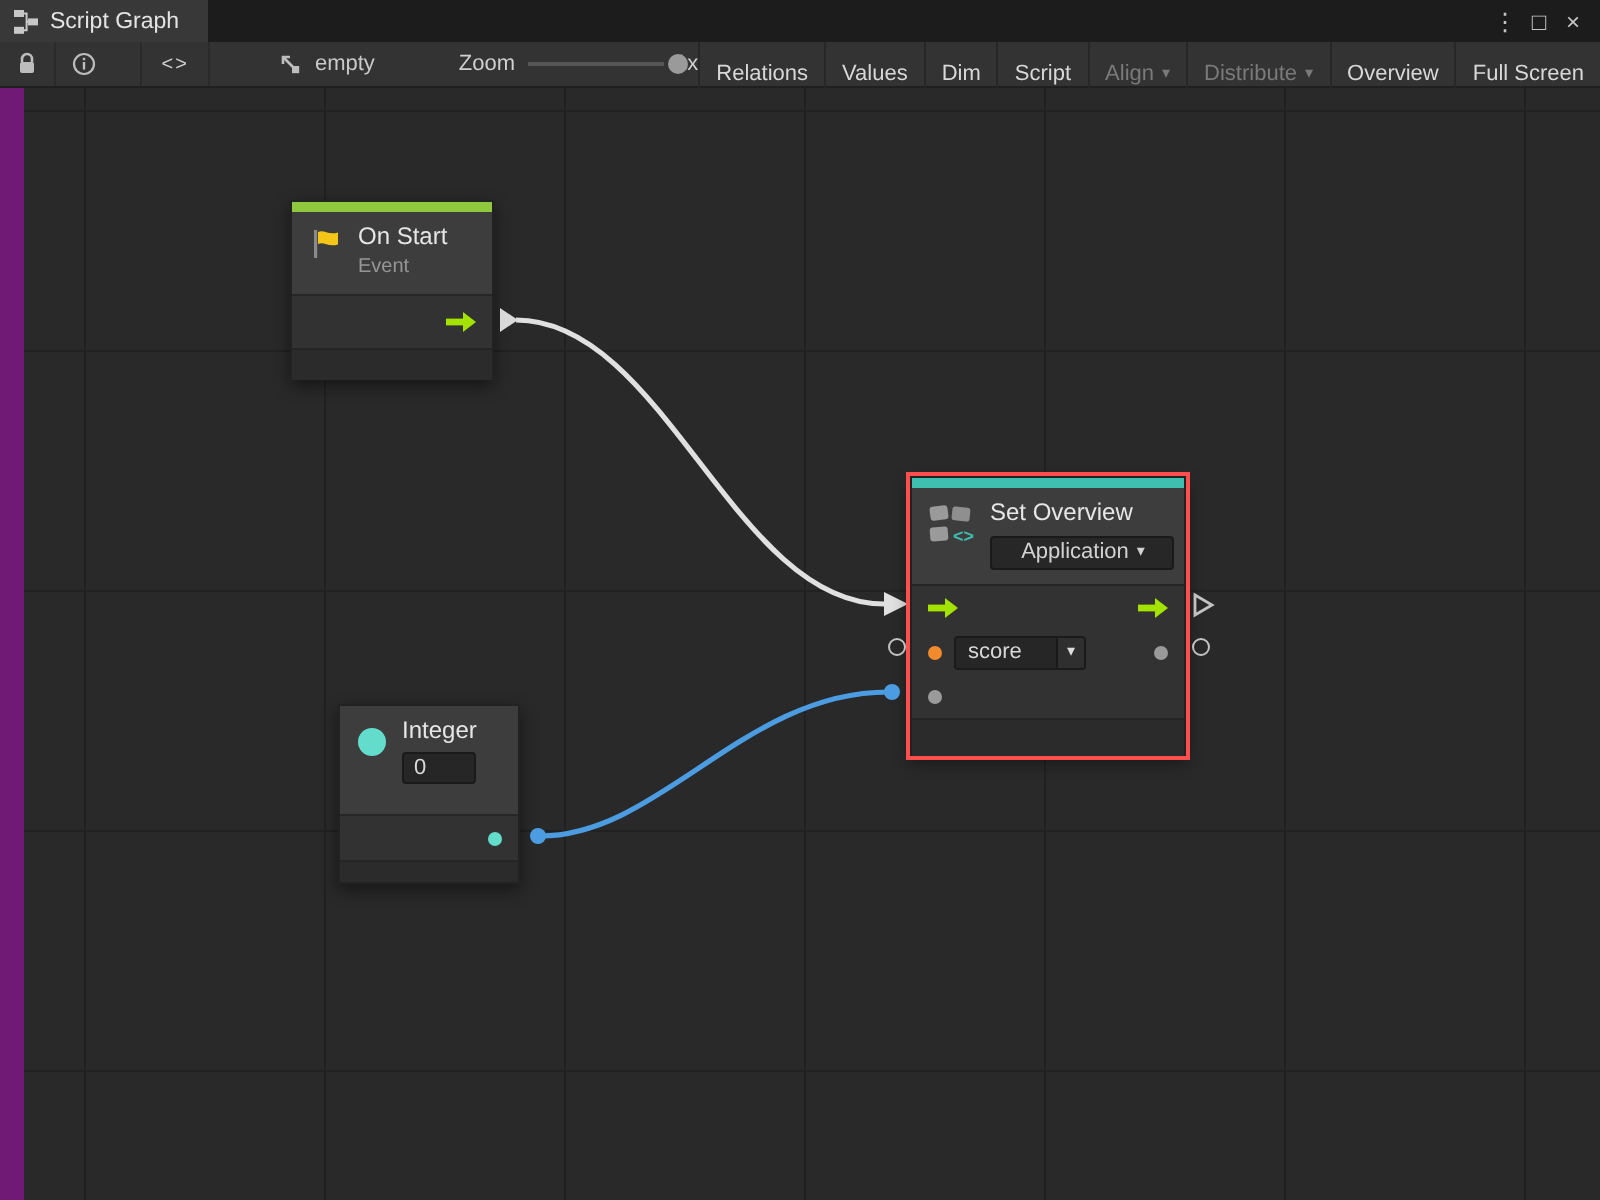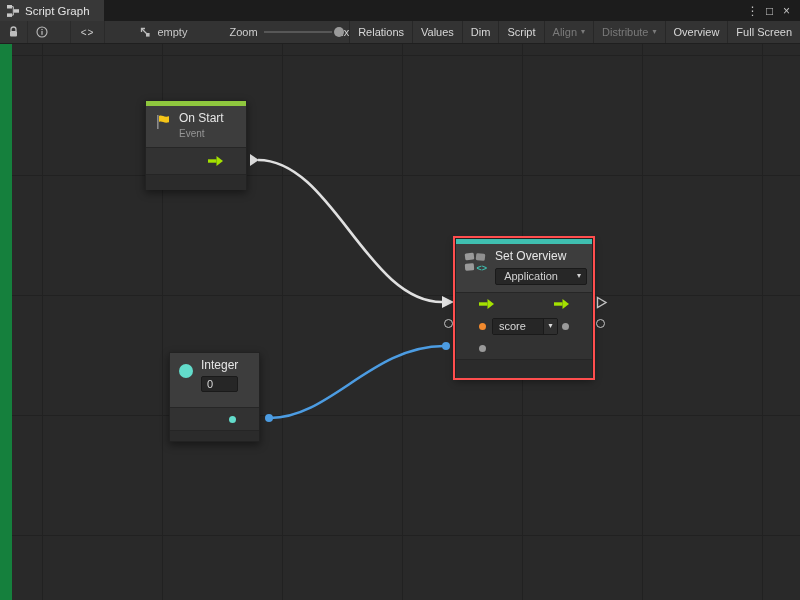--- a/index.html
+++ b/index.html
@@ -1,66 +1,66 @@
 <!DOCTYPE html>
 <html><head>
 <meta charset="utf-8">
 <style>
   *{box-sizing:border-box;margin:0;padding:0}
   html,body{width:800px;height:600px}
   body{font-family:"Liberation Sans",sans-serif;background:#292929;overflow:hidden;color:#ddd}
-  .app{position:relative;width:800px;height:600px;background:#15803d}
+  .app{position:relative;width:800px;height:600px;background:#701a75}
 
   
   .titlebar{position:absolute;top:0;left:0;right:0;height:21px;background:#1c1c1c;display:flex;align-items:stretch}
   .tab{display:flex;align-items:center;gap:6px;background:#383838;padding:0 14px 0 7px;font-size:11.5px;color:#e4e4e4;cursor:default}
   .win-controls{margin-left:auto;display:flex;align-items:center;padding-right:5px}
   .win-btn{width:17px;text-align:center;font-size:12px;color:#c4c4c4;cursor:default}
 
   
   .toolbar{position:absolute;top:21px;left:0;right:0;height:23px;background:#333;border-bottom:1px solid #1f1f1f;display:flex;align-items:center;font-size:11px;color:#d8d8d8}
   .tb-icon{display:flex;align-items:center;justify-content:center;height:100%;padding:0 8px}
   .tb-sep{width:1px;height:100%;background:#2a2a2a}
   .code-box{font-size:10px;letter-spacing:1px;color:#cfcfcf;padding:0 10px;height:100%;display:flex;align-items:center;border-left:1px solid #2a2a2a;border-right:1px solid #2a2a2a;margin-left:14px}
   .fit-group{display:flex;gap:6px;margin-left:34px;color:#c9c9c9}
   .zoom-label{margin-left:42px;color:#cfcfcf}
   .slider{position:relative;width:88px;height:14px;margin:0 6px}
   .slider .track{position:absolute;top:6px;left:0;right:0;height:2px;background:#575757}
   .slider .handle{position:absolute;top:2px;left:70px;width:10px;height:10px;border-radius:50%;background:#9a9a9a}
   .zoom-val{color:#cfcfcf}
   .tb-right{margin-left:auto;display:flex;height:100%}
-  .tb-btn{display:flex;align-items:center;gap:4px;padding:6px 8px;border-left:1px solid #272727;height:100%;white-space:nowrap;cursor:default}
+  .tb-btn{display:flex;align-items:center;gap:4px;padding:16px 8px;border-left:1px solid #272727;height:100%;white-space:nowrap;cursor:default}
   .tb-btn.disabled{color:#7a7a7a}
   .caret{font-size:8px;line-height:1}
 
   
   .canvas{position:absolute;top:44px;left:12px;width:800px;height:556px;background-color:#292929;
     background-image:linear-gradient(to right,#212121 1px,transparent 1px),linear-gradient(to bottom,#212121 1px,transparent 1px);
     background-size:120px 120px;background-position:30px 11px}
   .wires{position:absolute;top:0;left:0;width:800px;height:556px}
 
   
   .node{position:absolute;background:#323232;border:1px solid #222;box-shadow:0 3px 8px rgba(0,0,0,.45);font-size:12px}
   .node.selected{box-shadow:0 0 0 2px #ff4e4e,0 3px 8px rgba(0,0,0,.45)}
   .stripe{height:5px}
   .stripe.green{background:#8fc73e}
   .stripe.teal{background:#3fbfb0}
   .nhead{background:#3d3d3d;display:flex;gap:7px;padding:6px 8px 7px 8px;align-items:flex-start}
   .ntitle{color:#e6e6e6;line-height:1.15}
   .nsub{color:#969696;font-size:10px;margin-top:2px}
   .nbody{border-top:1px solid #262626;background:#323232}
-  .nrow{display:flex;align-items:center;padding:0 23px}
+  .nrow{display:flex;align-items:center;padding:0 8px}
   .nfoot{background:#2b2b2b;border-top:1px solid #252525}
 
   .dot{width:7px;height:7px;border-radius:50%;flex:none}
   .dot.orange{background:#f28a2e}
   .dot.gray{background:#9a9a9a}
   .dot.teal{background:#63dccb}
 
-  .dropdown{background:#272727;border:1px solid #1a1a1a;border-radius:2px;height:17px;display:flex;align-items:center;font-size:11px;color:#d2d2d2;padding:0 5px 0 6px;gap:19px;width:92px;justify-content:flex-end;margin-top:4px}
+  .dropdown{background:#272727;border:1px solid #1a1a1a;border-radius:2px;height:17px;display:flex;align-items:center;font-size:11px;color:#d2d2d2;padding:0 5px 0 6px;gap:4px;width:92px;justify-content:center;margin-top:4px}
   .combo{display:flex;height:17px;border:1px solid #1a1a1a;border-radius:2px;overflow:hidden;margin-left:6px}
   .combo .cval{background:#262626;padding:0 6px;display:flex;align-items:center;min-width:50px;color:#d8d8d8;font-size:11px}
   .combo .cbtn{background:#2f2f2f;border-left:1px solid #1a1a1a;width:14px;display:flex;align-items:center;justify-content:center}
   .valbox{background:#262626;border:1px solid #1a1a1a;border-radius:2px;min-width:22px;height:16px;display:flex;align-items:center;padding:0 5px;font-size:11px;color:#d8d8d8;margin-top:3px}
 
   
   .marker{position:absolute}
   .tri-filled{width:0;height:0;border-left:9px solid #d9d9d9;border-top:6px solid transparent;border-bottom:6px solid transparent}
   .ring{width:9px;height:9px;border:1.5px solid #c2c2c2;border-radius:50%}
   .bdot{width:8px;height:8px;border-radius:50%;background:#4c9ce2}

